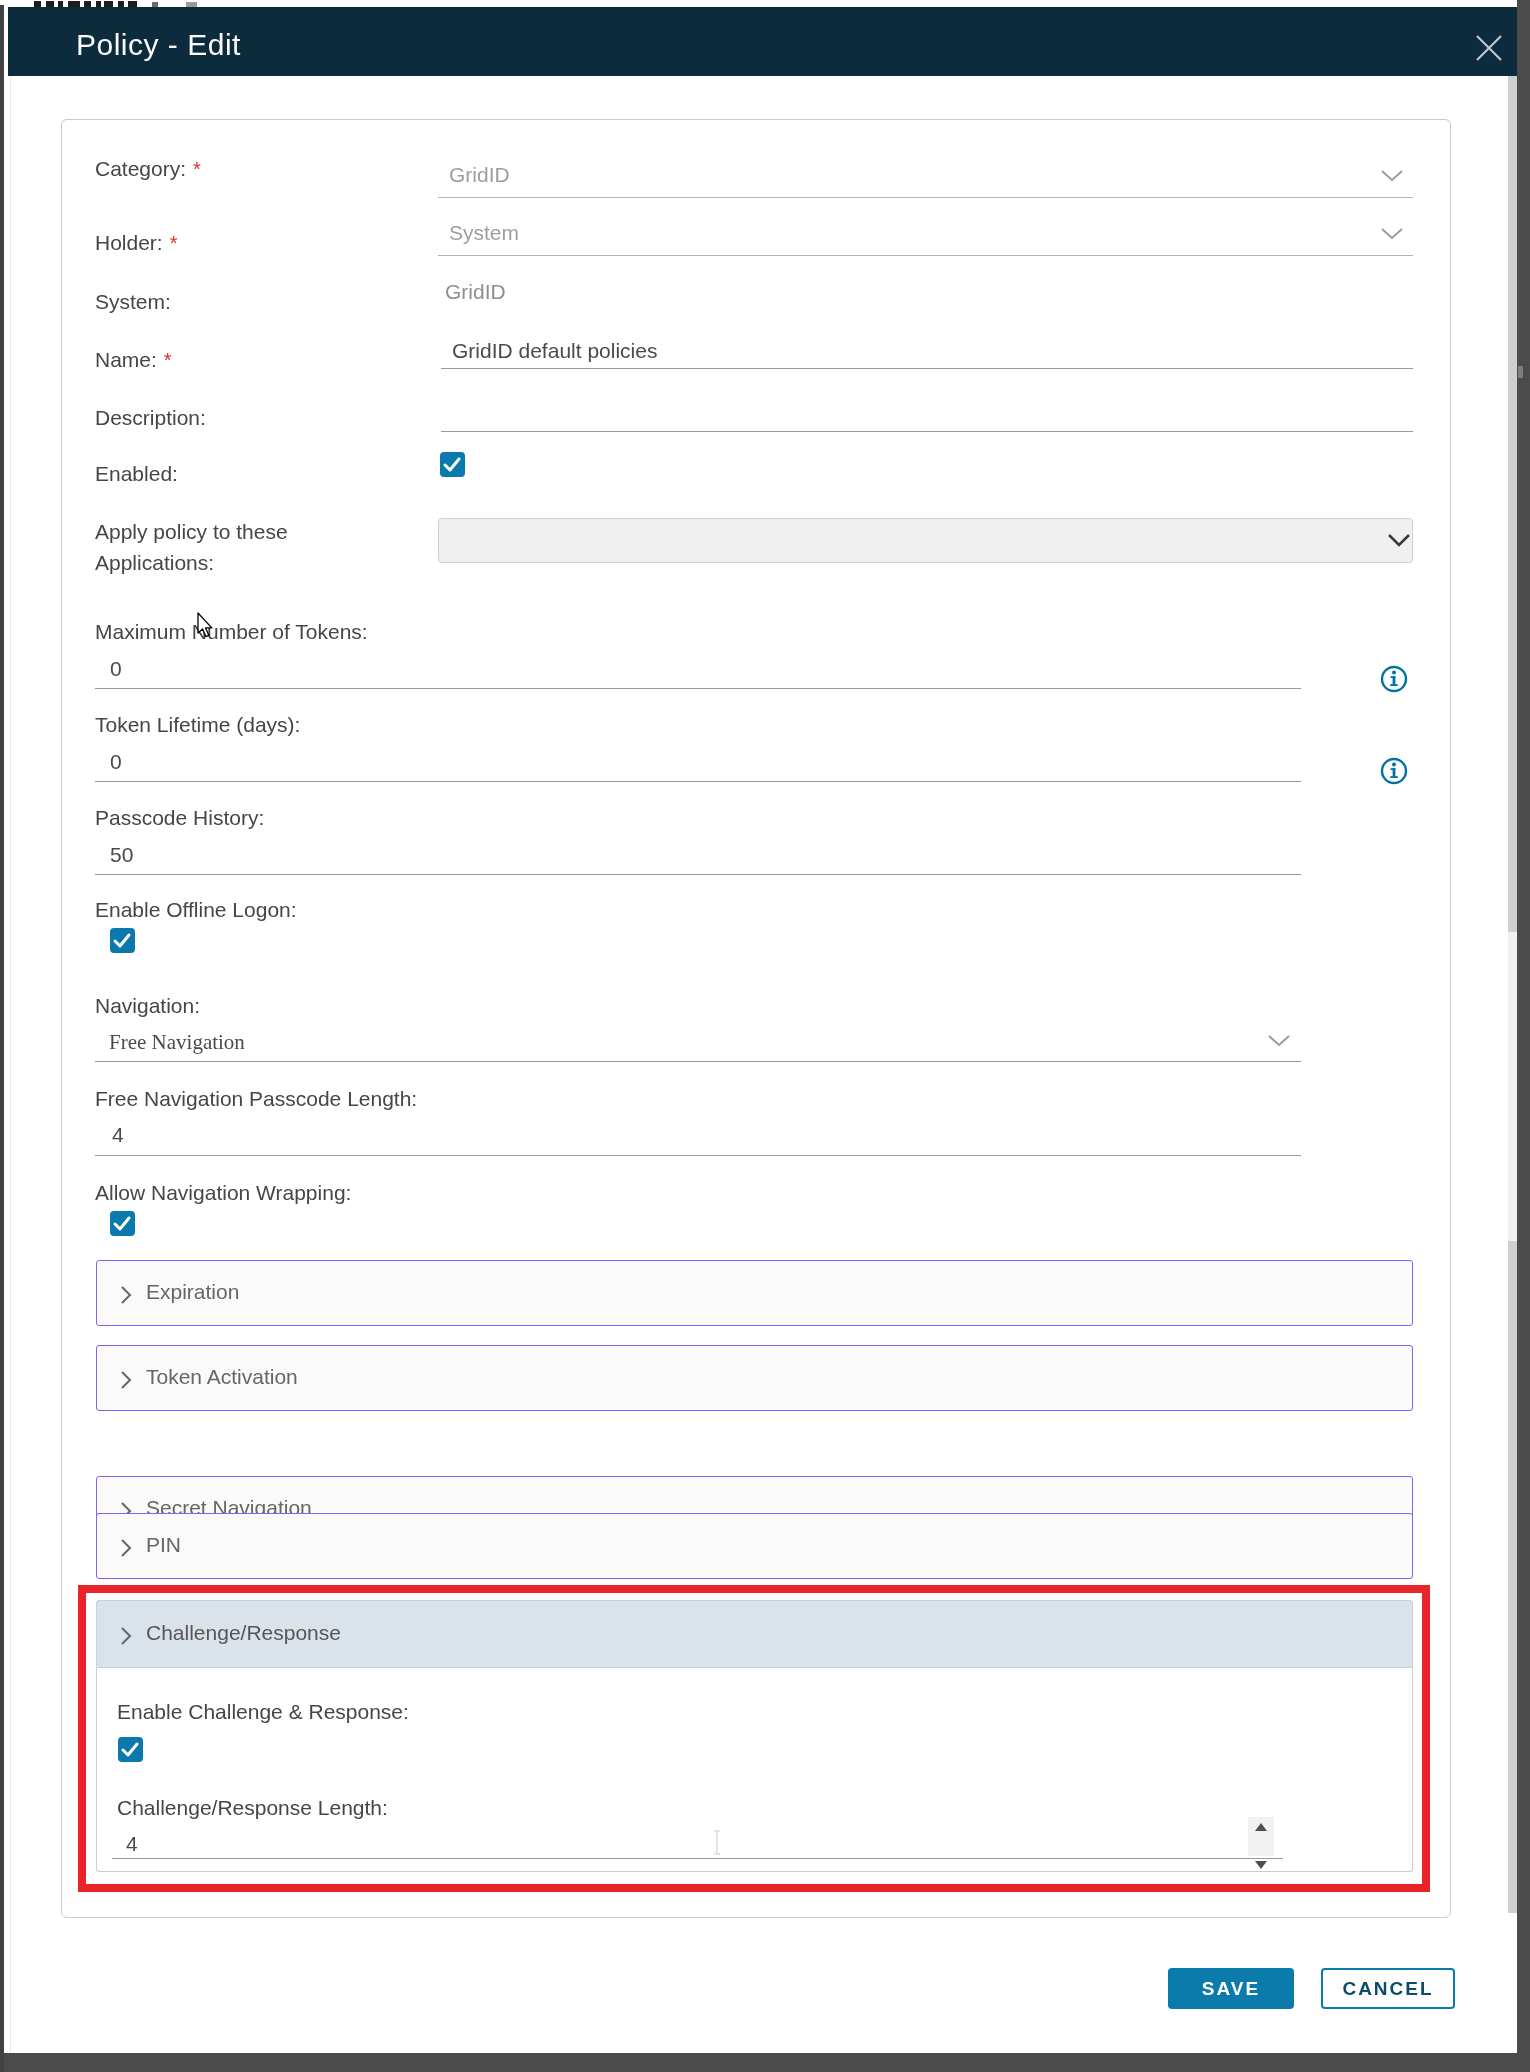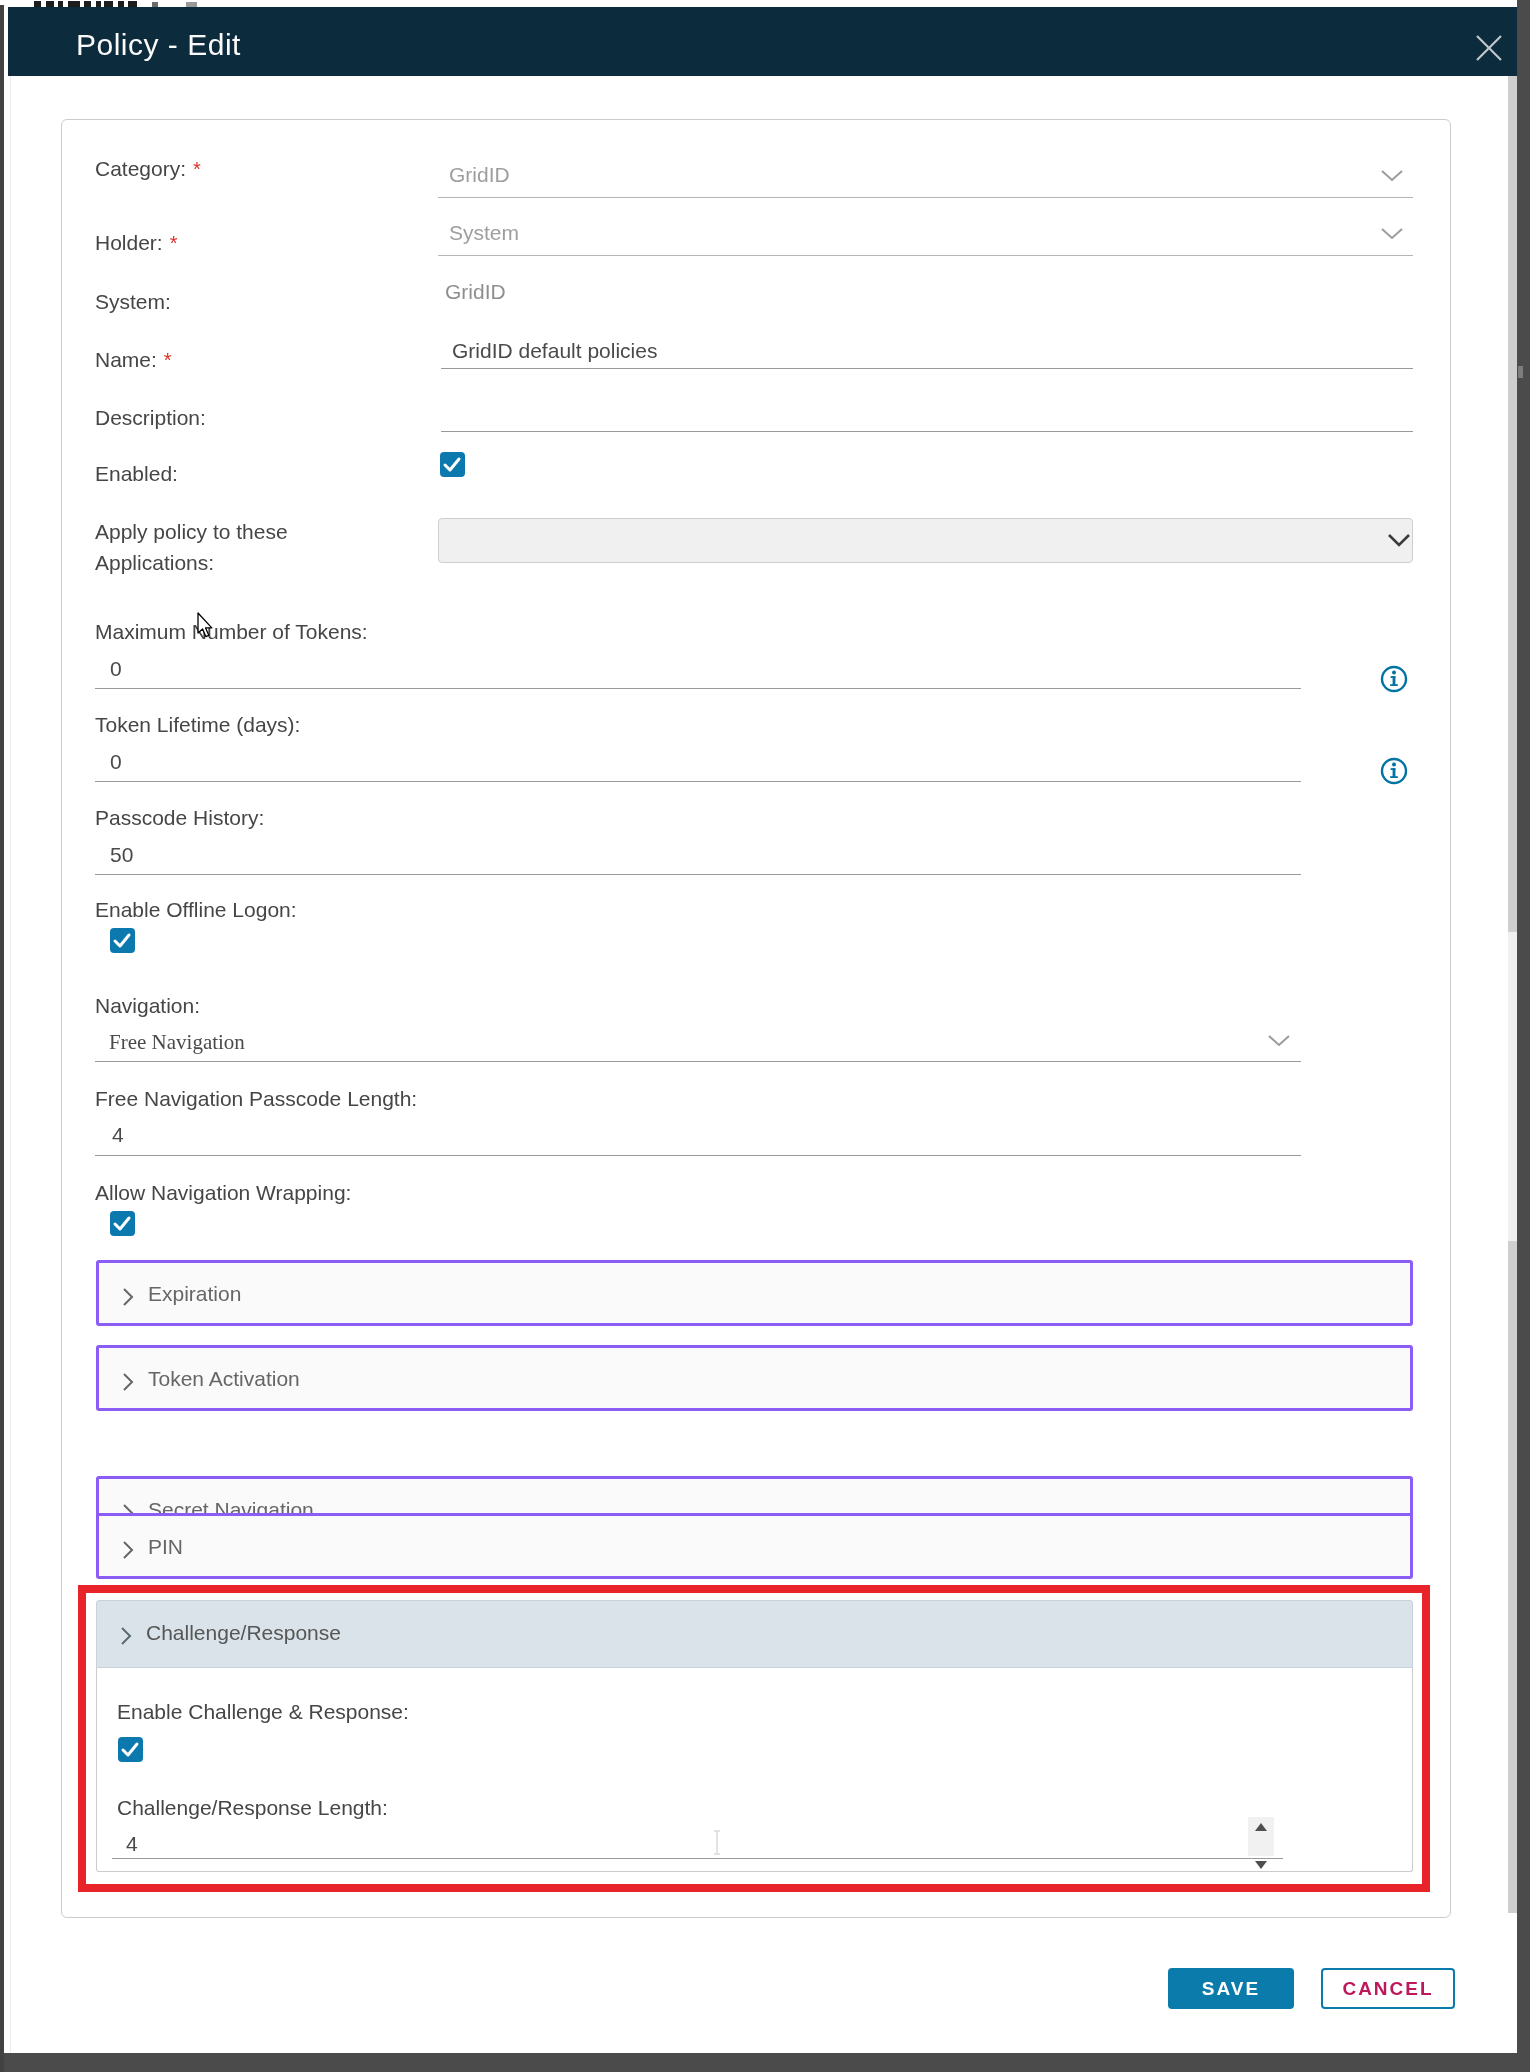--- a/index.html
+++ b/index.html
@@ -44,21 +44,21 @@
   .uline { position:absolute; height:1px; background:#9a9a9a; }
   .chev { position:absolute; }
 
   .checkbox { position:absolute; width:25px; height:25px; background:#0b79ad;
               border-radius:4px; }
 
   .msel { position:absolute; left:438px; top:518px; width:975px; height:45px;
           background:#f0f0f0; border:1px solid #cfcfcf; border-radius:4px; }
 
   .panel { position:absolute; left:96px; width:1317px; height:66px;
-           background:#fafafa; border:3px solid #8b5cf6; border-radius:3px; }
+           background:#fafafa; border:1px solid #8b5cf6; border-radius:3px; }
   .panel-lbl { position:absolute; left:49px; top:19px; font-size:21px; color:#666666; }
   .panel-chev { position:absolute; left:22px; top:22px; }
 
   .annotation { left:78px; top:1585px; width:1352px; height:307px;
                 border:8px solid #e8232a; background:transparent; pointer-events:none; }
 
   .ch-header { left:96px; top:1600px; width:1317px; height:68px; background:#d9e3e9;
                border:1px solid #c9d2d8; border-radius:3px 3px 0 0; }
   .ch-body { left:96px; top:1668px; width:1317px; height:204px; background:#ffffff;
              border:1px solid #cccccc; border-top:none; border-radius:0 0 3px 3px; }
@@ -70,21 +70,21 @@
             border-bottom:8px solid #4f4f4f; }
   .tri-down { position:absolute; left:7px; top:25px; width:0; height:0;
               border-left:6px solid transparent; border-right:6px solid transparent;
               border-top:8px solid #4f4f4f; }
 
   .btn-save { left:1168px; top:1968px; width:126px; height:41px; background:#0b7bab;
               border:none; border-radius:4px; color:#ffffff; font-size:19px; font-weight:600;
               letter-spacing:2px; font-family:"Liberation Sans",sans-serif; cursor:pointer;
               display:flex; align-items:center; justify-content:center; }
   .btn-cancel { left:1321px; top:1968px; width:134px; height:41px; background:#ffffff;
-                border:2px solid #0b7bab; border-radius:4px; color:#be185d; font-size:19px;
+                border:2px solid #0b7bab; border-radius:4px; color:#0c4a6e; font-size:19px;
                 font-weight:600; letter-spacing:2px; font-family:"Liberation Sans",sans-serif;
                 cursor:pointer; display:flex; align-items:center; justify-content:center; }
 
   .ibeam { left:712px; top:1829px; width:10px; height:27px; }
 </style>
 </head>
 <body>
 
 <div class="screen">
 

